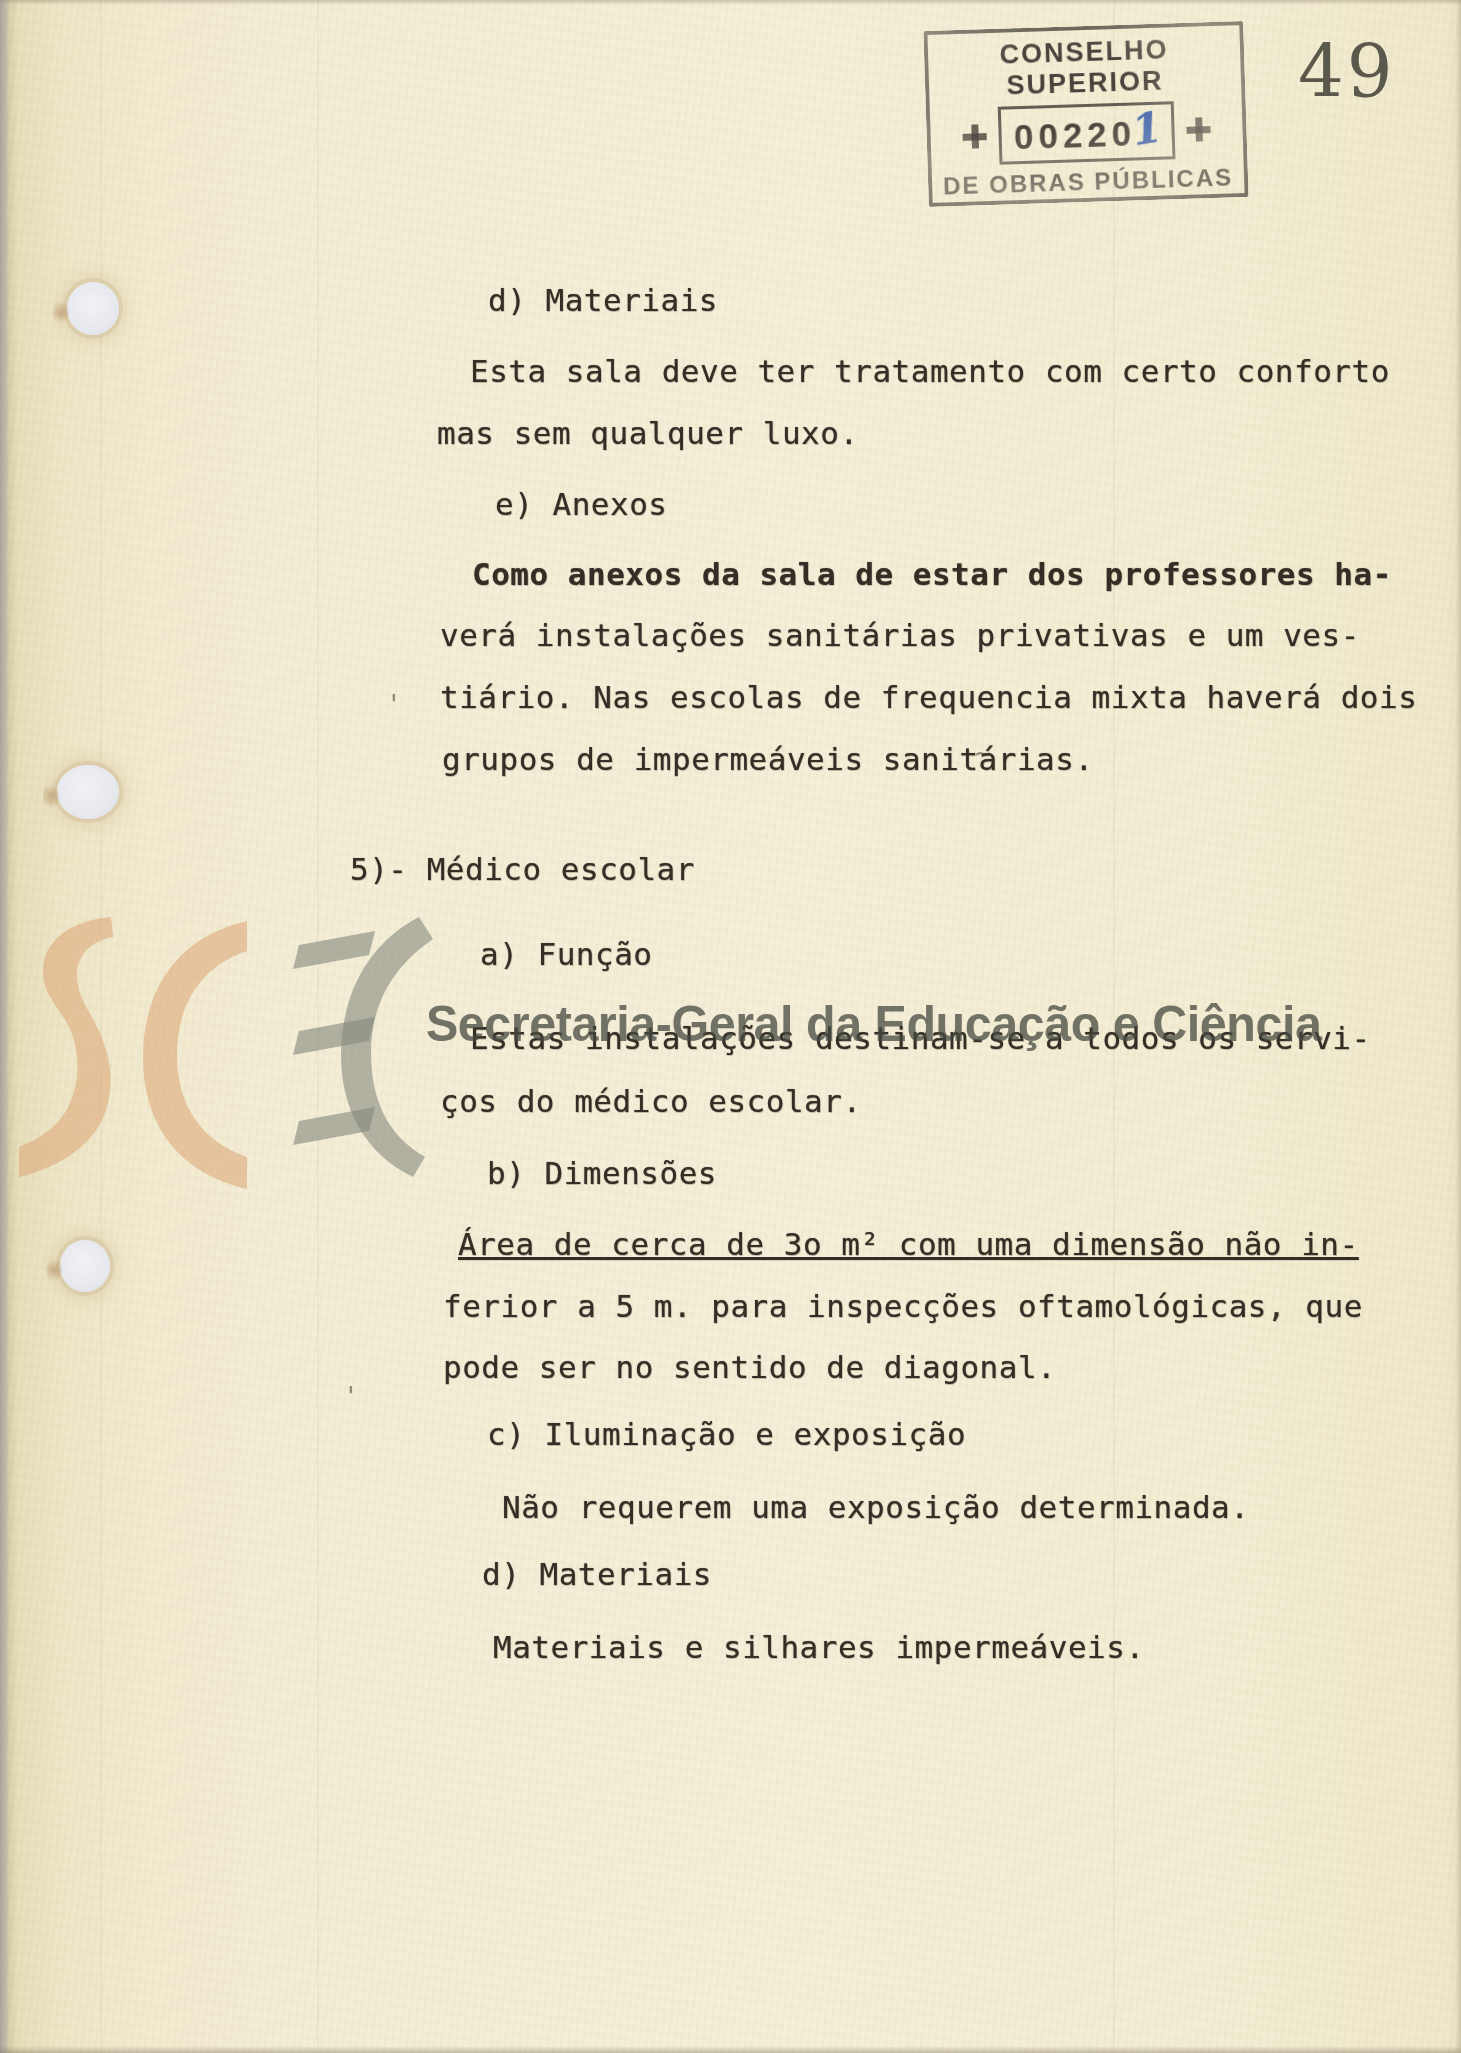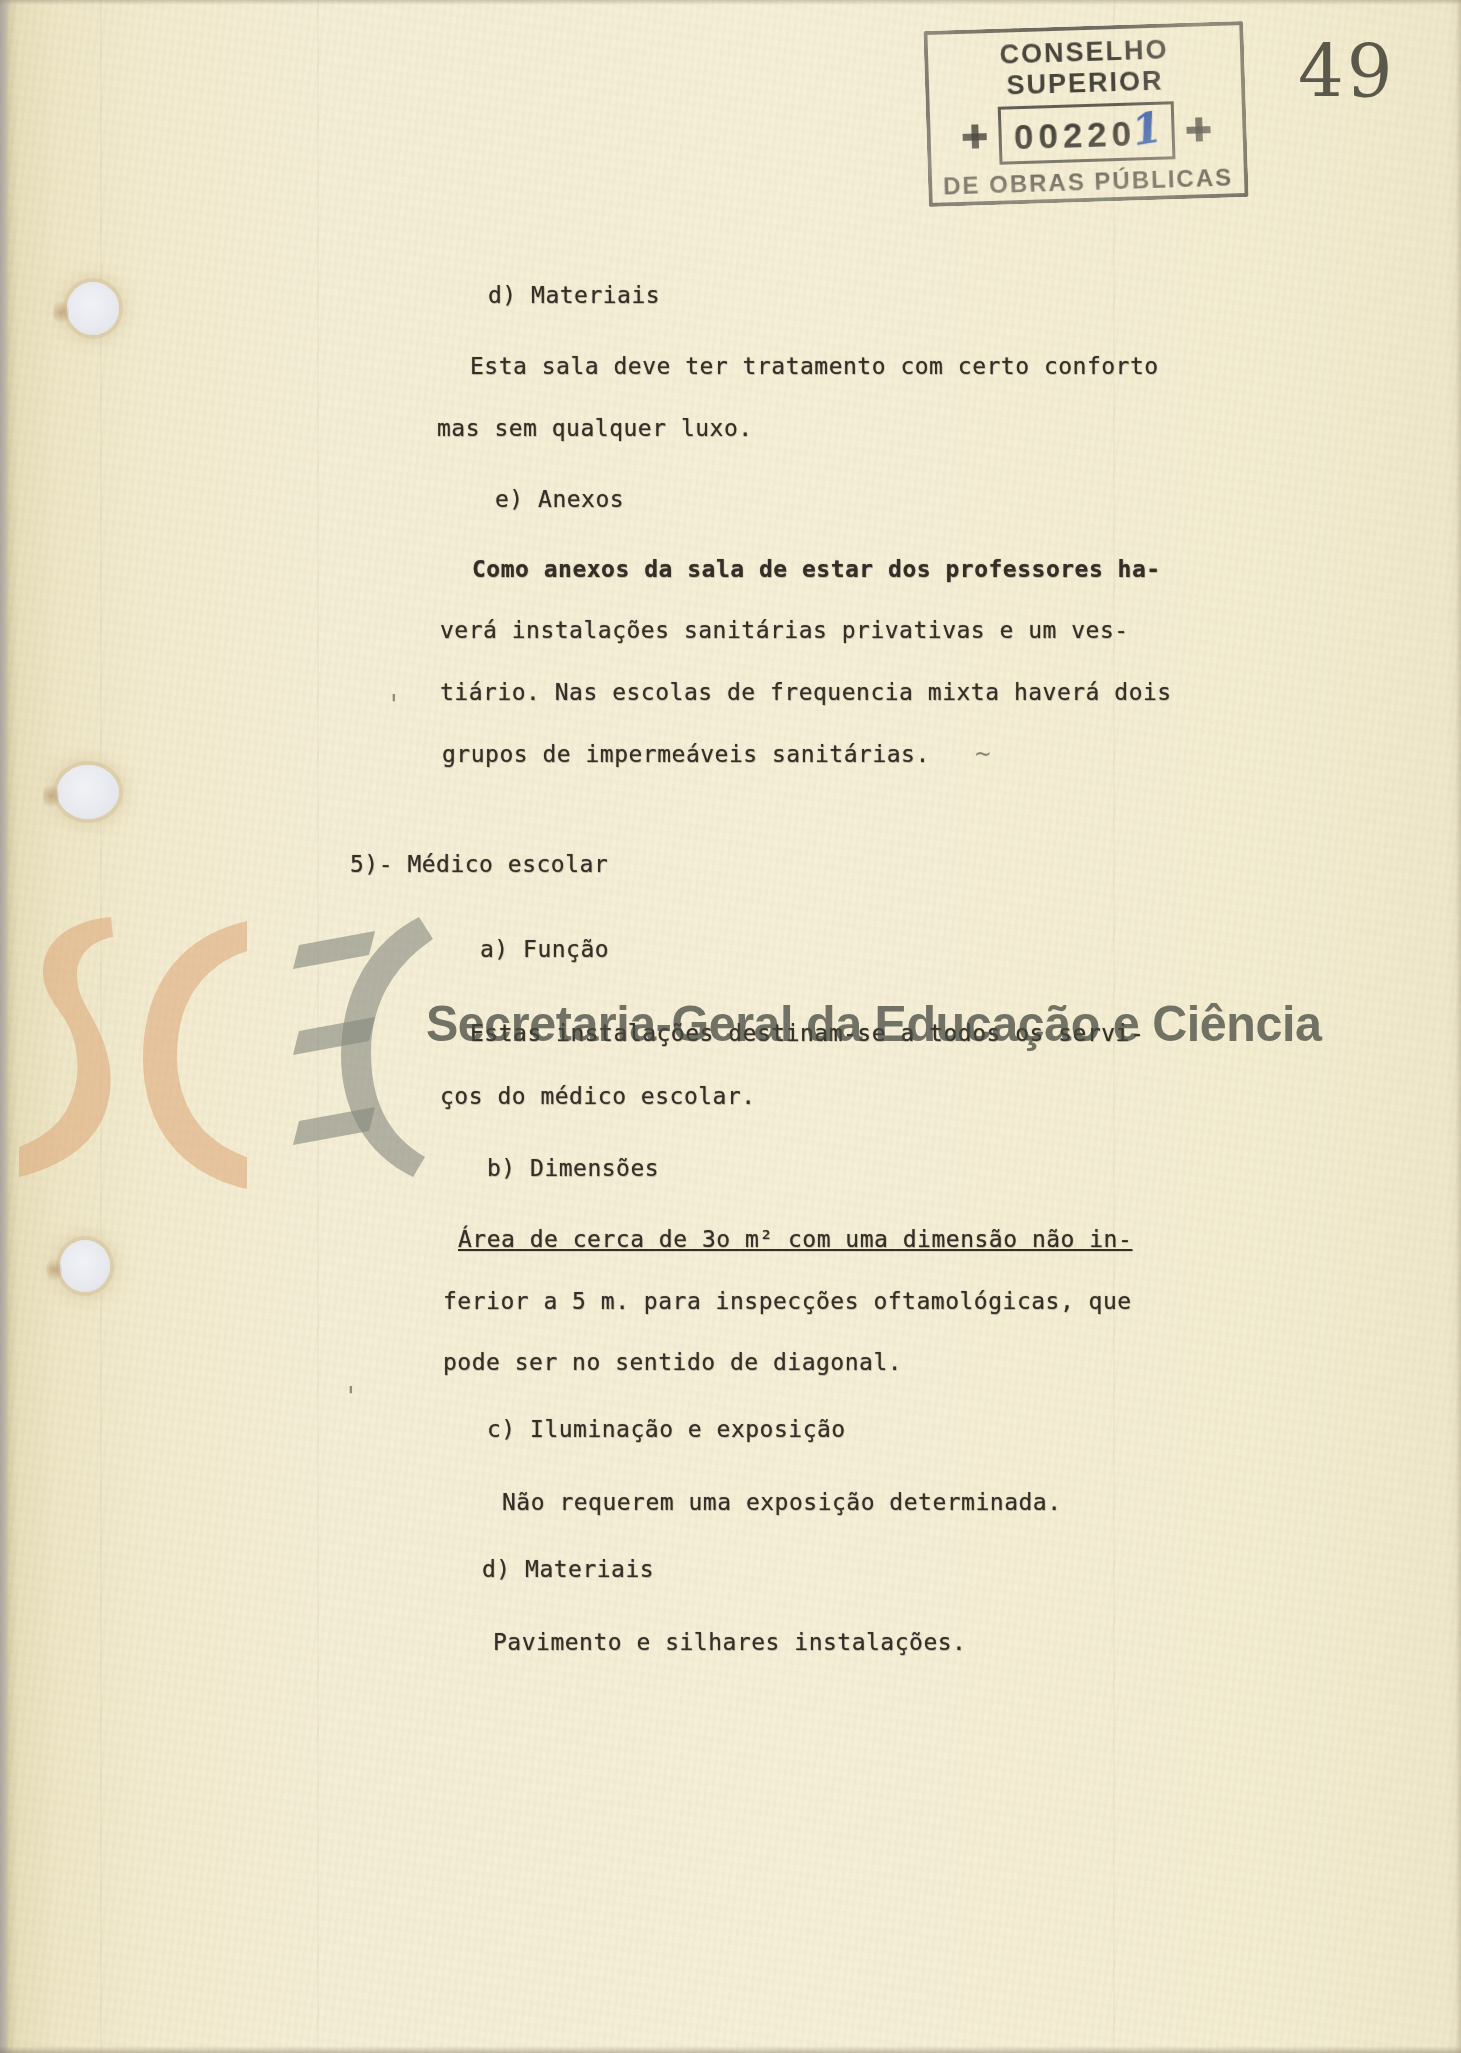--- a/index.html
+++ b/index.html
@@ -24,21 +24,21 @@
   .edge-bottom{position:absolute;left:0;bottom:0;width:100%;height:7px;
     background:linear-gradient(0deg,rgba(120,110,88,0.4),rgba(120,110,88,0));z-index:7;}
   .edge-right{position:absolute;right:0;top:0;width:5px;height:100%;
     background:linear-gradient(270deg,rgba(160,150,122,0.35),rgba(160,150,122,0));z-index:7;}
   .crease{position:absolute;top:0;width:2px;height:100%;background:rgba(140,120,80,0.06);z-index:1;}
 
   
   .tline{
     position:absolute; white-space:pre; z-index:2;
     font-family:"DejaVu Sans Mono", monospace;
-    font-size:23px; letter-spacing:0.5px;
+    font-size:31px; letter-spacing:0.5px;
     color:rgba(45,40,32,0.90);
     text-shadow:0 0 1px rgba(55,48,38,0.65), 0.6px 0.6px 0 rgba(55,48,38,0.22);
   }
   .speck{position:absolute;z-index:2;color:rgba(60,52,40,0.55);font-size:26px;font-family:"DejaVu Sans Mono",monospace;}
 
   
   .pagenum{
     position:absolute; left:1298px; top:30px; z-index:3;
     font-family:"DejaVu Serif", serif; font-size:72px; letter-spacing:3px;
     color:rgba(70,68,58,0.88);
@@ -130,21 +130,21 @@
   <div class="tline" style="left:480px;top:936px;">a) Função</div>
   <div class="tline" style="left:470px;top:1020px;">Estas instalações destinam-se a todos os servi-</div>
   <div class="tline" style="left:440px;top:1083px;">ços do médico escolar.</div>
   <div class="tline" style="left:487px;top:1155px;">b) Dimensões</div>
   <div class="tline" style="left:458px;top:1226px;text-decoration:underline;">Área de cerca de 3o m² com uma dimensão não in-</div>
   <div class="tline" style="left:443px;top:1288px;">ferior a 5 m. para inspecções oftamológicas, que</div>
   <div class="tline" style="left:443px;top:1349px;">pode ser no sentido de diagonal.</div>
   <div class="tline" style="left:487px;top:1416px;">c) Iluminação e exposição</div>
   <div class="tline" style="left:502px;top:1489px;">Não requerem uma exposição determinada.</div>
   <div class="tline" style="left:482px;top:1556px;">d) Materiais</div>
-  <div class="tline" style="left:493px;top:1629px;">Pavimento e silhares instalações.</div>
+  <div class="tline" style="left:493px;top:1629px;">Materiais e silhares impermeáveis.</div>
 
   <span class="speck" style="left:386px;top:690px;">'</span>
   <span class="speck" style="left:975px;top:738px;">~</span>
   <span class="speck" style="left:343px;top:1382px;">'</span>
 
   <svg class="wm-logo" width="430" height="280" viewBox="0 0 430 280">
     <path fill="rgba(221,167,120,0.58)" d="M96,2 C52,6 28,28 28,56 C28,84 50,96 58,122 C64,142 64,160 58,180 C50,206 30,222 4,232 L4,262 C46,252 78,230 90,198 C100,170 96,142 84,116 C74,94 62,82 62,60 C62,40 76,26 98,22 Z"></path>
     <path fill="rgba(221,167,120,0.58)" d="M232,6 C160,22 128,78 128,142 C128,208 162,258 232,274 L232,242 C186,226 162,190 162,140 C162,92 184,52 232,36 Z"></path>
     <g fill="rgba(134,137,127,0.62)">
       <path d="M284,30 L360,16 L354,40 L278,54 Z"></path>

